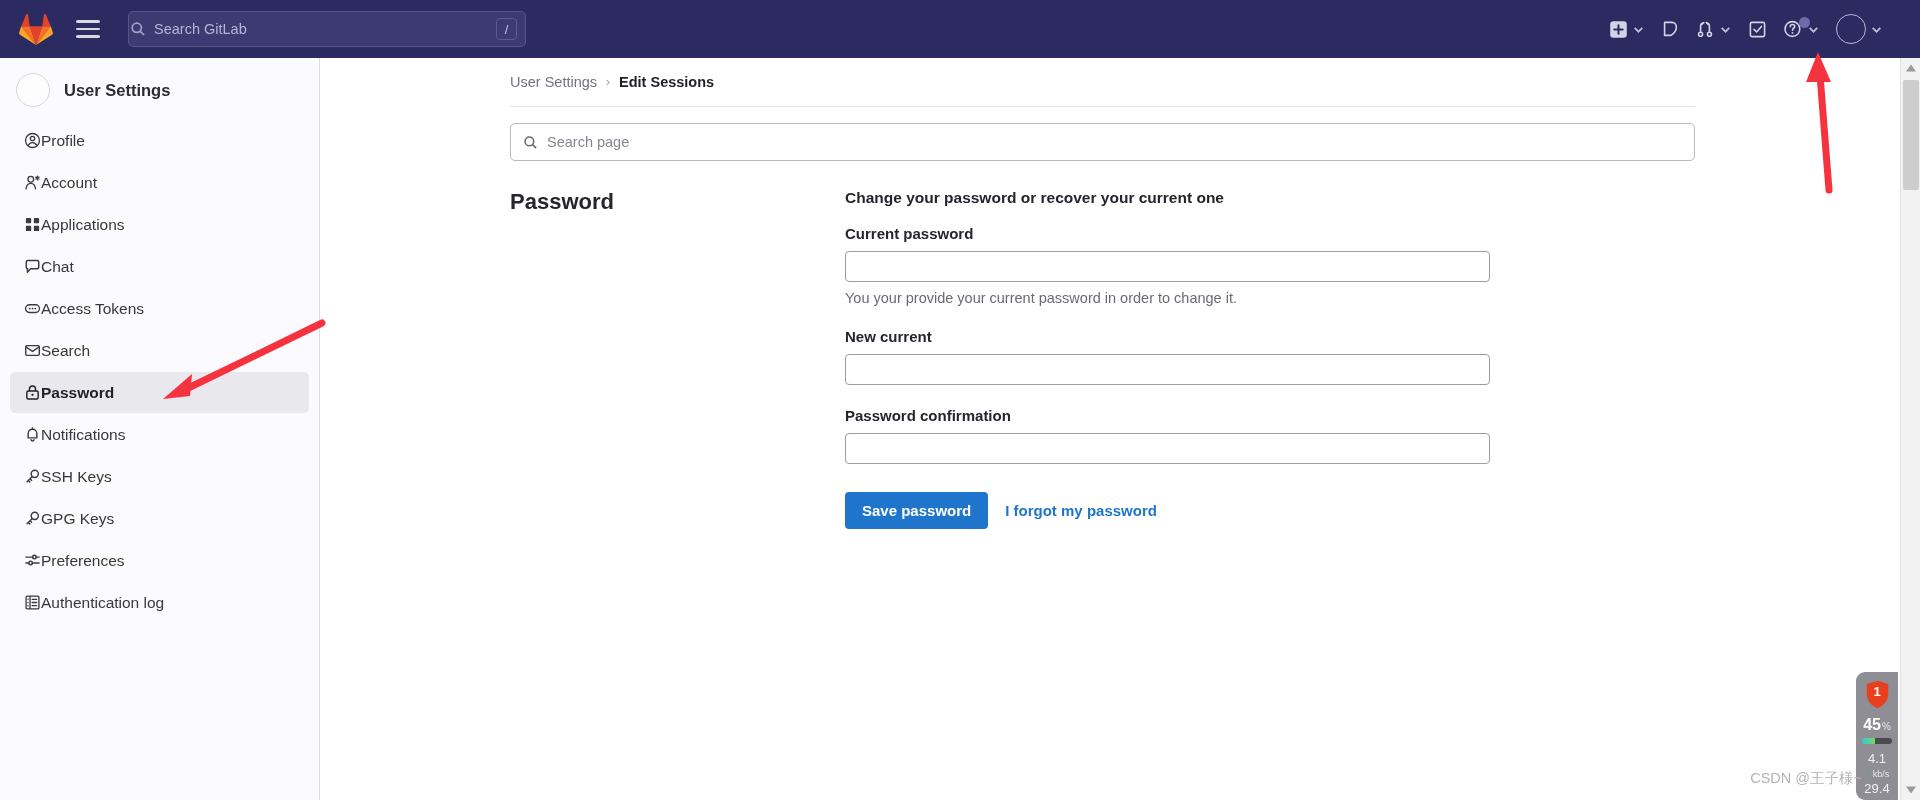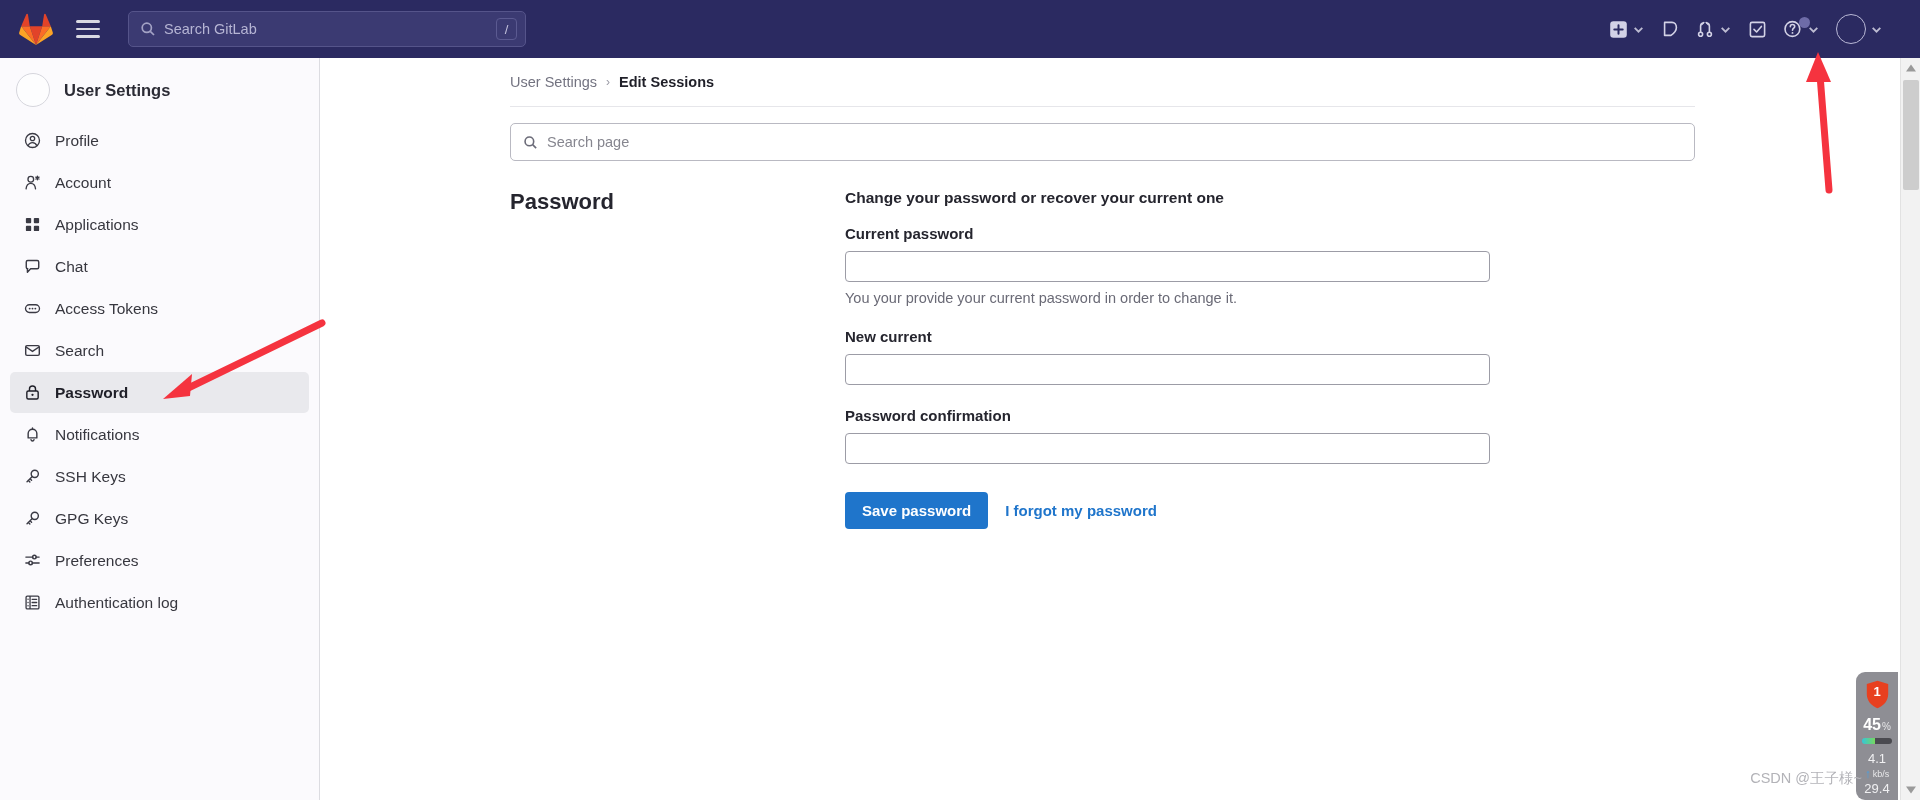--- a/index.html
+++ b/index.html
@@ -22,21 +22,21 @@
   .hamburger {
     margin-left: 22px; width: 28px; height: 28px;
     display: flex; flex-direction: column; justify-content: center;
     gap: 5px; cursor: pointer; flex: none;
   }
   .hamburger i { display: block; height: 2.5px; width: 24px; background: #d9d9e3; border-radius: 2px; }
 
   .searchbox {
     margin-left: 24px; width: 398px; height: 36px;
     background: #3b3a72; border: 1px solid #55548a; border-radius: 5px;
-    display: flex; align-items: center; padding: 0 8px 0 11px;
+    display: flex; align-items: center; padding: 0 8px 0 1px;
     position: relative;
   }
   .searchbox .s-ico { width: 16px; height: 16px; flex: none; opacity: .85; }
   .searchbox .s-text {
     margin-left: 8px; color: #b6b5d4; font-size: 14.5px;
     flex: 1; white-space: nowrap; overflow: hidden;
   }
   .slashkey {
     width: 21px; height: 22px; border: 1px solid #5b5a91; border-radius: 4px;
     color: #c3c2dd; font-size: 13px; display: flex;
@@ -74,21 +74,21 @@
     padding-left: 16px; gap: 14px;
   }
   .sb-avatar {
     width: 34px; height: 34px; border-radius: 50%;
     border: 1px solid #d6d6dd; background: #fdfdfe; flex: none;
   }
   .sb-title { font-size: 16.5px; font-weight: bold; color: #2b2b35; }
 
   .sb-list { padding: 4px 10px 0 10px; }
   .sb-item {
-    display: flex; align-items: center; gap: 14px;
+    display: flex; align-items: center; 
     height: 41px; padding-left: 14px; border-radius: 5px;
     color: #37373f; font-size: 15.5px; cursor: pointer; margin-bottom: 1px;
   }
   .sb-item .ico { width: 17px; height: 17px; flex: none; color: #3a3a44; }
   .sb-item.active { background: #e9e9ed; font-weight: bold; color: #1f1f28; }
 
   
   .content {
     position: absolute; top: 58px; left: 320px;
     width: 1580px; height: 742px; background: #fff; overflow: hidden;

